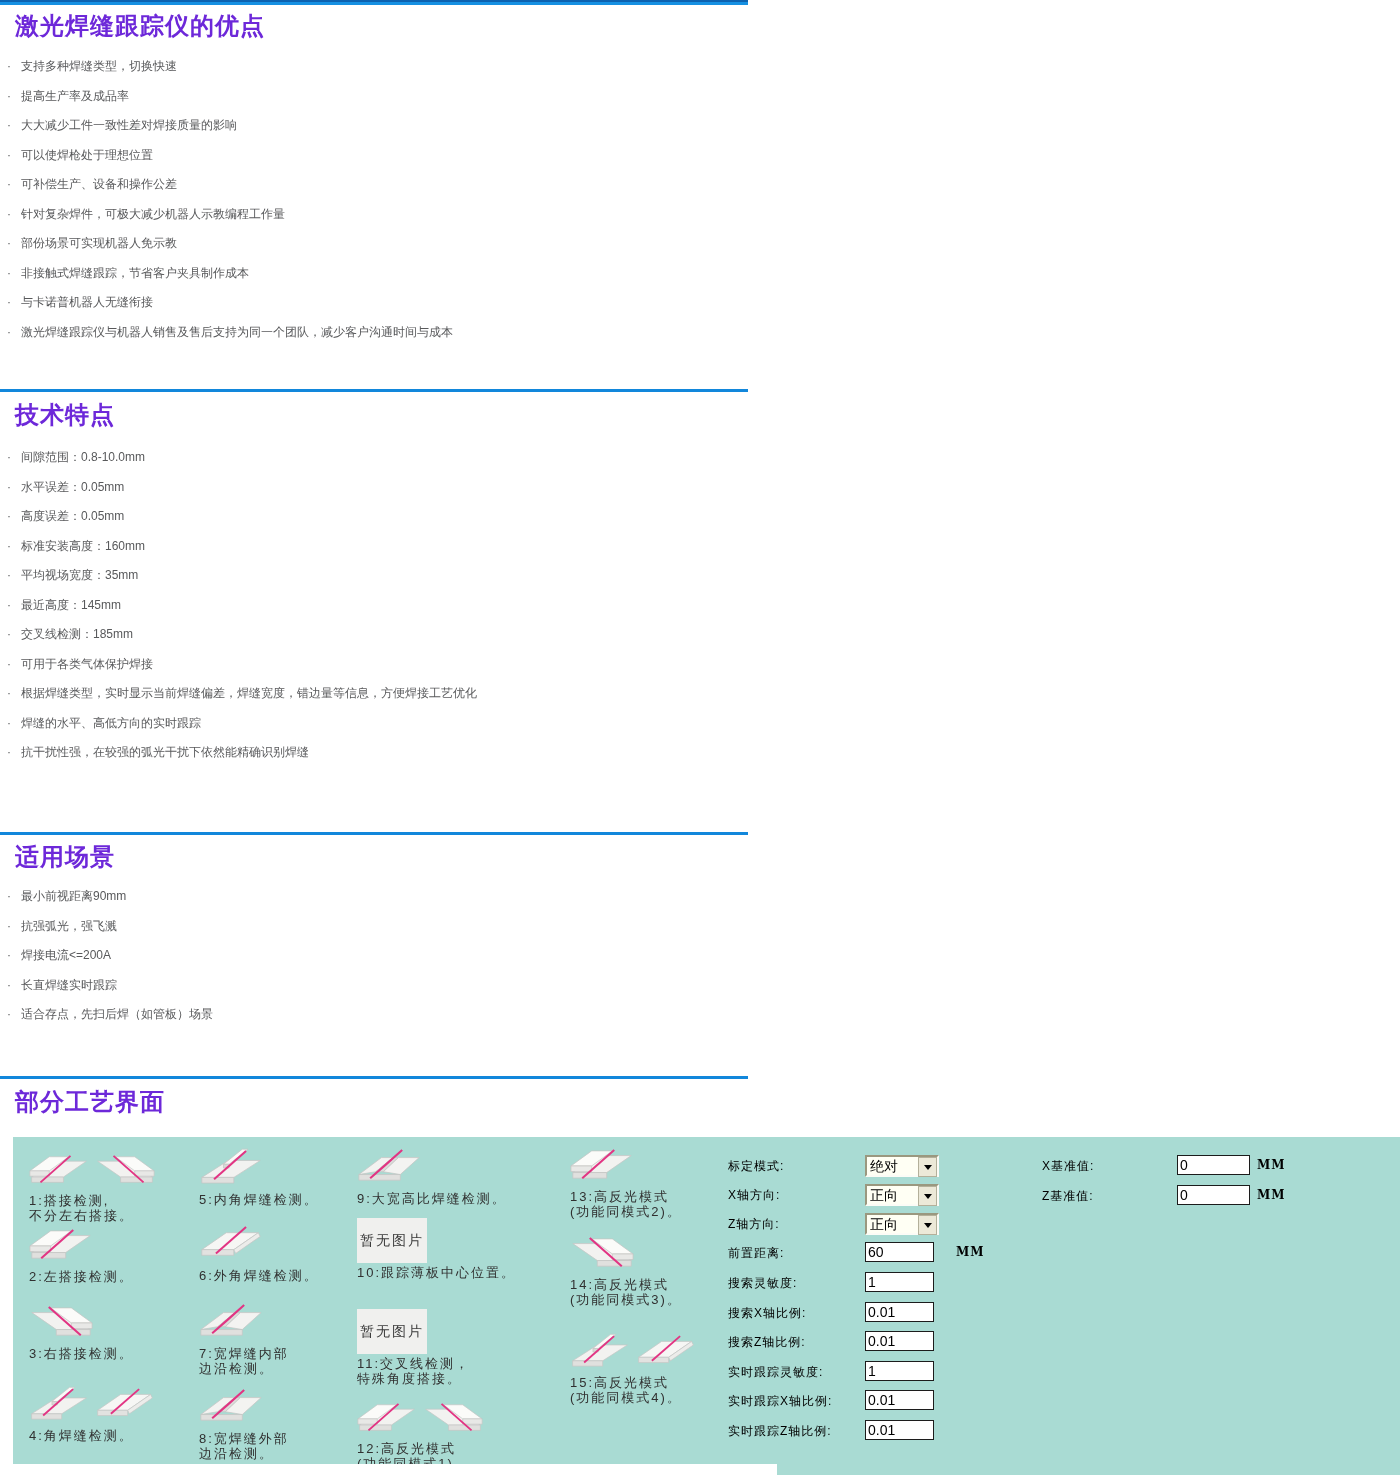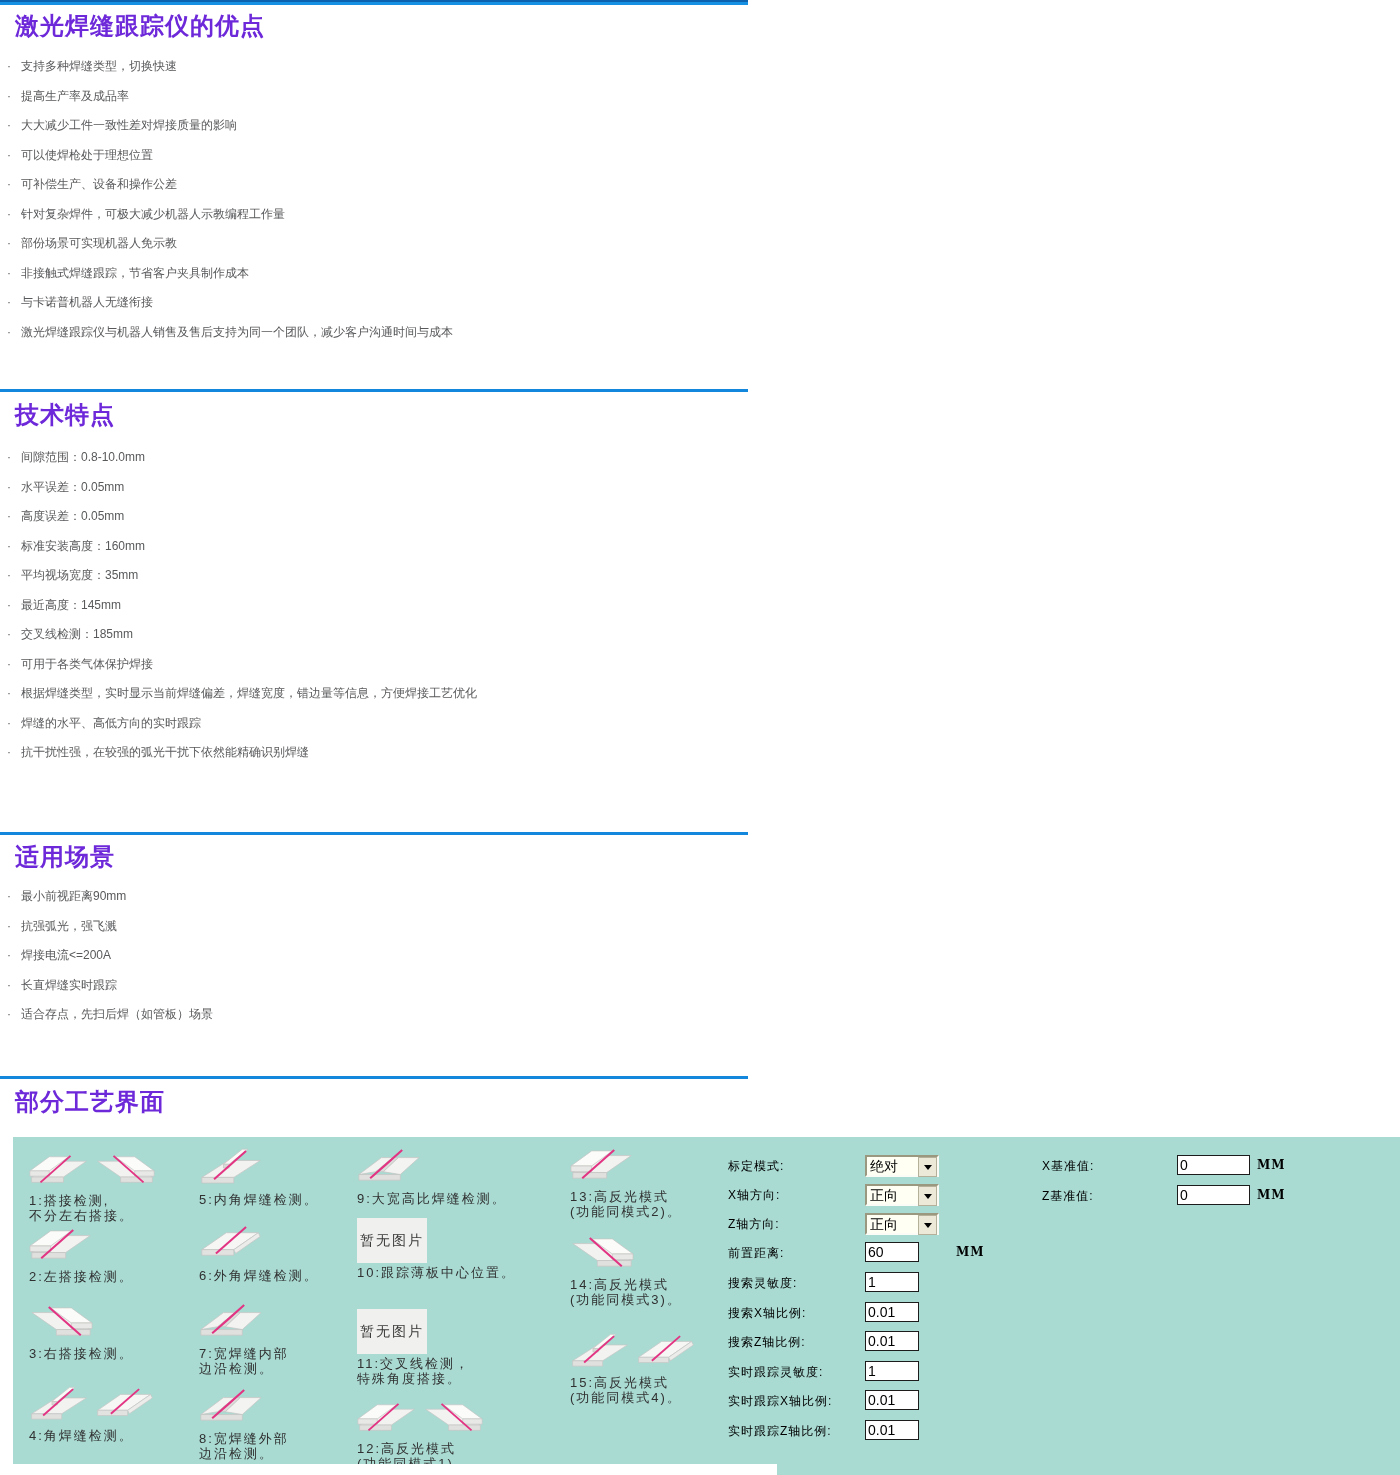--- a/index.html
+++ b/index.html
@@ -50,21 +50,21 @@
     border-bottom:2px solid #fcfcf6;border-right:2px solid #fcfcf6;
     cursor:default;
   }
   .combo-val{position:absolute;left:3px;top:1px;font-size:14px;color:#000;white-space:nowrap;}
   .combo-btn{
     position:absolute;right:0;top:0;width:17px;height:18px;background:#ece9d8;
     border:1px solid #b4b09a;display:flex;align-items:center;justify-content:center;
   }
   .tri{width:0;height:0;border:4px solid transparent;border-top:5px solid #000;margin-top:5px;}
   .tinput{
-    box-sizing:border-box;width:54px;height:20px;border:1px solid #1c1c1c;background:#fff;
+    box-sizing:border-box;width:69px;height:20px;border:1px solid #1c1c1c;background:#fff;
     font-size:14px;padding:0 2px;font-family:"Liberation Sans",sans-serif;color:#000;
   }
   .tinput.wide{width:73px;}
   .unit{
     position:absolute;top:3px;font-size:12px;font-weight:bold;color:#000000;
     font-family:"DejaVu Serif",serif;letter-spacing:1px;
   }
   .bottom-strip{position:absolute;left:0;top:1464px;width:777px;height:11px;background:#ffffff;}
 </style>
 </head>

